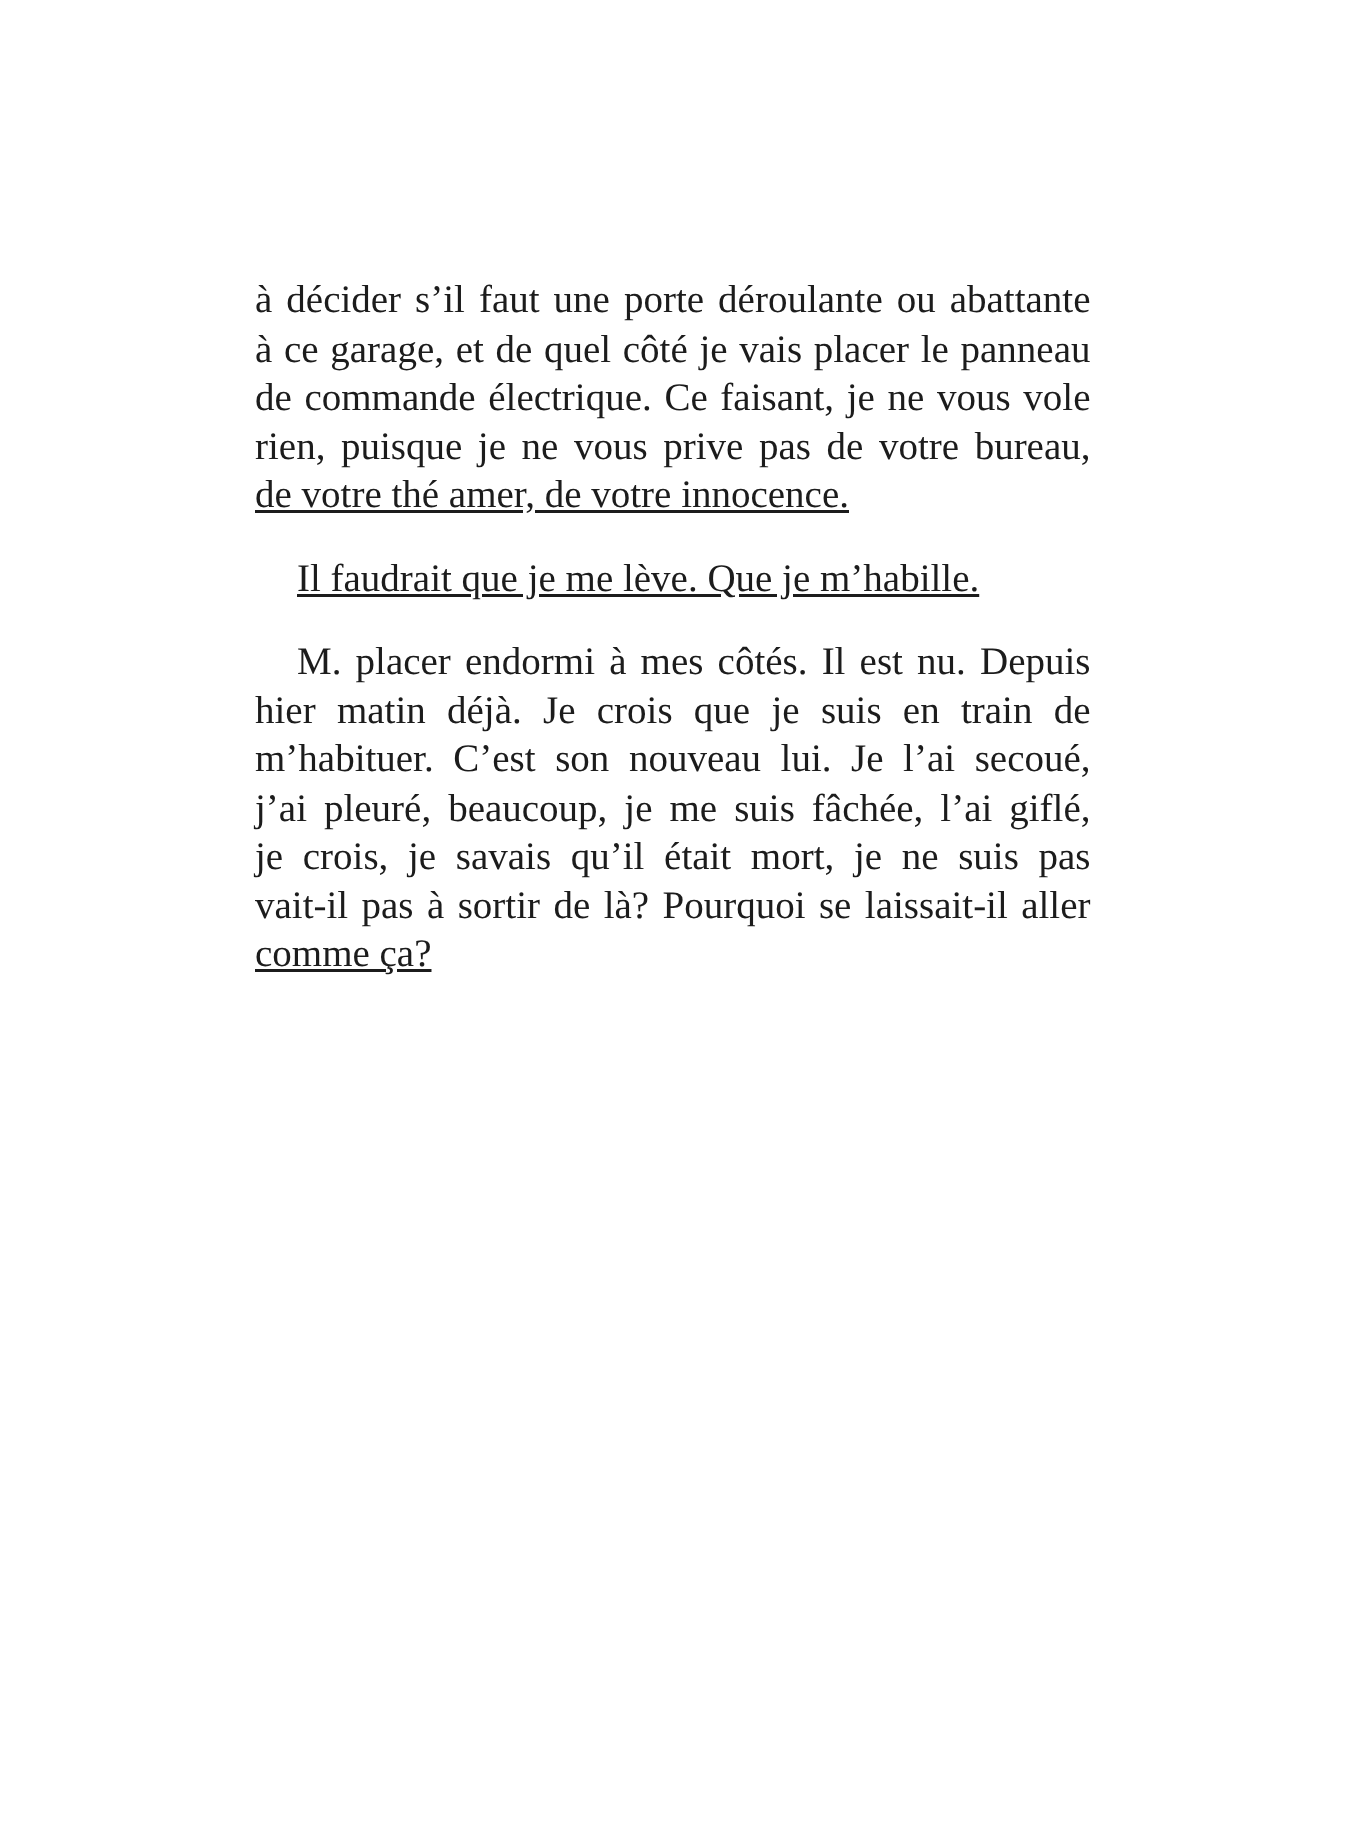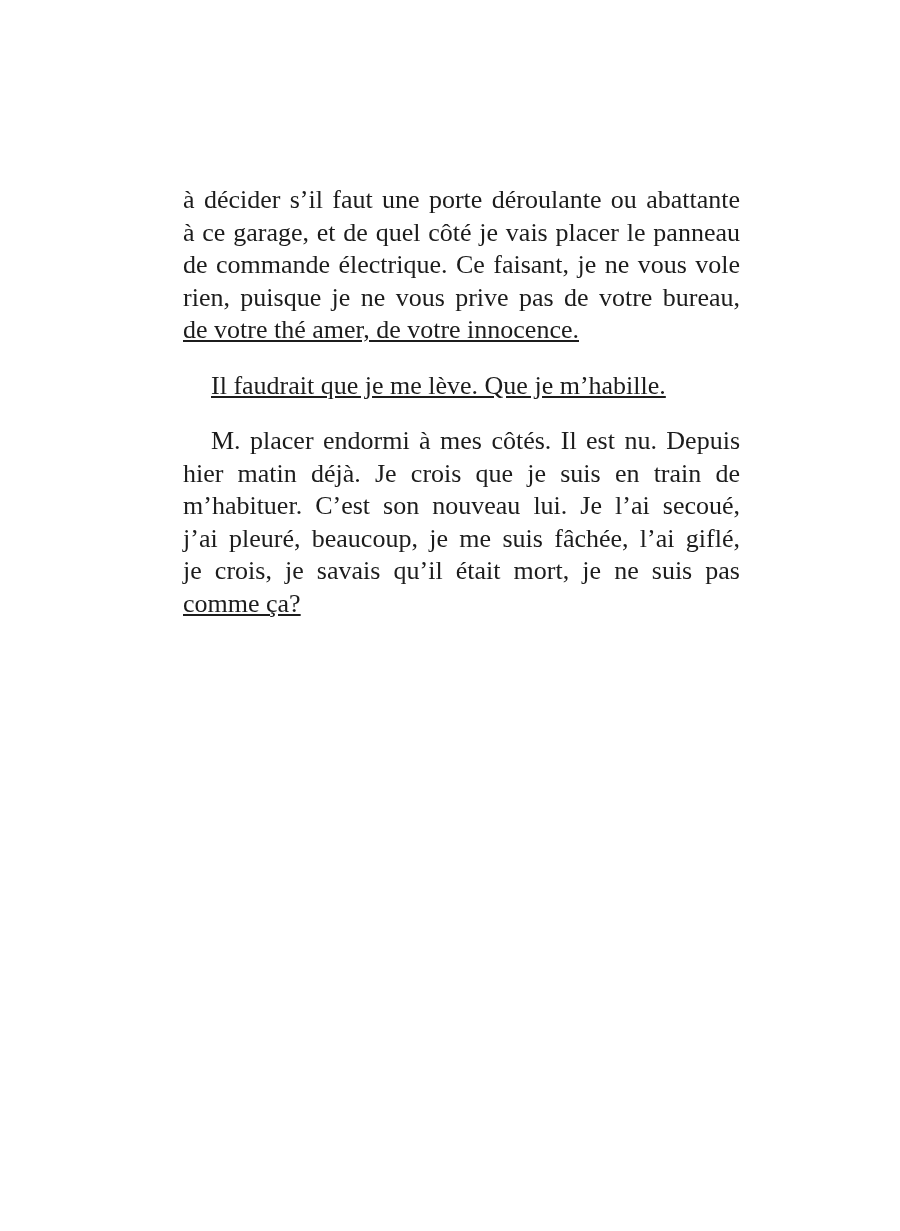--- a/index.html
+++ b/index.html
@@ -11,21 +11,21 @@
   }
   .book-page {
     position: relative;
     width: 900px;
     height: 1231px;
     background: #ffffff;
     overflow: hidden;
   }
   .page-text {
     position: absolute;
-    left: 183px;
+    left: 170px;
     top: 184px;
     width: 557px;
     font-family: "Liberation Serif", "DejaVu Serif", serif;
     font-size: 26px;
     line-height: 32.5px;
     color: #1c1c1c;
     -webkit-font-smoothing: antialiased;
   }
   .para { text-align: justify; }
   .para .line {
@@ -58,16 +58,17 @@
       </div>
       <div class="para indent">
         <div class="line last">Il faudrait que je me lève. Que je m’habille.</div>
       </div>
       <div class="para indent">
         <div class="line">M. placer endormi à mes côtés. Il est nu. Depuis</div>
         <div class="line">hier matin déjà. Je crois que je suis en train de</div>
         <div class="line">m’habituer. C’est son nouveau lui. Je l’ai secoué,</div>
         <div class="line">j’ai pleuré, beaucoup, je me suis fâchée, l’ai giflé,</div>
         <div class="line">je crois, je savais qu’il était mort, je ne suis pas</div>
+        <div class="line">vait-il pas à sortir de là? Pourquoi se laissait-il aller</div>
         <div class="line last">comme ça?</div>
       </div>
     </div>
 </div>
 
 </body></html>

